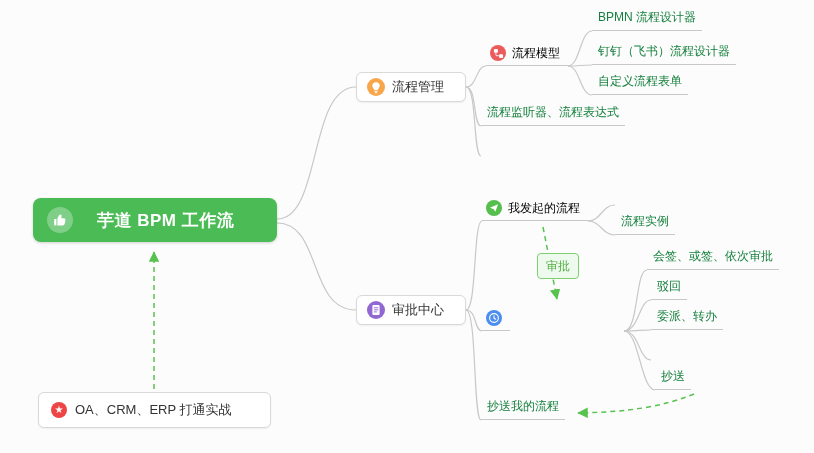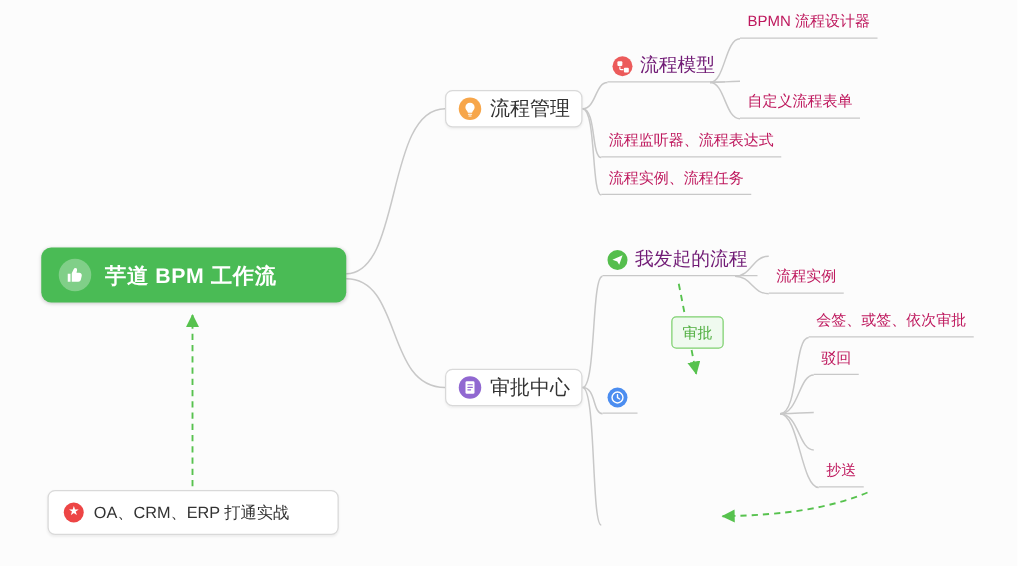--- a/index.html
+++ b/index.html
@@ -5,40 +5,40 @@
   html,body{margin:0;padding:0;background:#fff;}
   .canvas{
     position:relative;width:814px;height:453px;background:#fcfcfc;overflow:hidden;
     font-family:"Liberation Sans",sans-serif;
   }
   svg.links{position:absolute;left:0;top:0;pointer-events:none;}
   .link{stroke:#c8c8c8;stroke-width:1.2;fill:none;}
   .rel{stroke:#57C24E;stroke-width:1.5;fill:none;stroke-dasharray:5 4;}
   .node{position:absolute;box-sizing:border-box;white-space:nowrap;}
   .root-node{
-    display:flex;align-items:center;gap:11px;padding:0 14px;width:244px;height:44px;
+    display:flex;align-items:center;gap:24px;padding:0 14px;width:244px;height:44px;
     background:#4ABB55;border-radius:8px;color:#fff;font-size:17px;font-weight:600;
     letter-spacing:.5px;box-shadow:0 1px 3px rgba(0,0,0,.18);cursor:pointer;
   }
   .box-node{
     display:flex;align-items:center;gap:7px;padding:0 10px;width:110px;height:30px;
-    background:#fff;border:1px solid #d9d9d9;border-radius:6px;font-size:16px;color:#333;
+    background:#fff;border:1px solid #d9d9d9;border-radius:6px;font-size:13px;color:#333;
     box-shadow:0 1px 2px rgba(0,0,0,.06);cursor:pointer;
   }
   .note-node{
     display:flex;align-items:center;gap:8px;padding:0 12px;width:233px;height:36px;
     background:#fff;border:1px solid #d9d9d9;border-radius:6px;font-size:13px;color:#333;
     box-shadow:0 1px 2px rgba(0,0,0,.06);cursor:pointer;
   }
   .leaf{
-    font-size:12px;line-height:16px;color:#be185d;padding:4px 6px 5px;
+    font-size:12px;line-height:16px;color:#15803d;padding:4px 6px 5px;
     border-bottom:1px solid #c8c8c8;cursor:pointer;
   }
   .leaf-icon{
-    display:flex;align-items:center;gap:6px;font-size:15px;line-height:16px;color:#701a75;
+    display:flex;align-items:center;gap:6px;font-size:12px;line-height:16px;color:#000000;
     padding:3px 8px 4px 4px;border-bottom:1px solid #c8c8c8;cursor:pointer;
   }
   .tag{
     font-size:12px;line-height:16px;color:#4fae3f;background:#effaef;
     border:1px solid #7ed06f;border-radius:4px;padding:4px 8px;cursor:pointer;
   }
   .cicon{border-radius:50%;display:flex;align-items:center;justify-content:center;flex:none;}
   .s16{width:16px;height:16px;}
   .s18{width:18px;height:18px;}
   .s26{width:26px;height:26px;background:rgba(255,255,255,.3);}
@@ -118,24 +118,24 @@
     <span class="cicon s16 bg-crimson">
       <svg width="11" height="11" viewBox="0 0 14 14">
         <rect x="1.2" y="1.2" width="5" height="5" rx="1" fill="#fff"></rect>
         <rect x="7.8" y="7.8" width="5" height="5" rx="1" fill="#fff"></rect>
         <path d="M3.7 6.5v2.3a1 1 0 0 0 1 1h2.6" stroke="#fff" stroke-width="1.2" fill="none"></path>
       </svg>
     </span>
     <span>流程模型</span>
   </div>
   <div class="node leaf" style="left:592px;top:5px;">BPMN 流程设计器</div>
+  <div class="node leaf" style="left:592px;top:39px;">钉钉（飞书）流程设计器</div>
   <div class="node leaf" style="left:592px;top:69px;">自定义流程表单</div>
 
   <div class="node leaf" style="left:481px;top:100px;">流程监听器、流程表达式</div>
-  <div class="node leaf" style="left:481px;top:130px;">流程实例、流程任务</div>
 
   <div class="node box-node" style="left:356px;top:295px;">
     <span class="cicon s18 bg-purple">
       <svg width="12" height="12" viewBox="0 0 14 14">
         <rect x="2.8" y="1.2" width="8.4" height="11.6" rx="1.2" fill="#fff"></rect>
         <path d="M5 4.4h4.2M5 6.8h4.2M5 9.2h2.6" stroke="#9168D1" stroke-width="1.1" stroke-linecap="round" fill="none"></path>
       </svg>
     </span>
     <span>审批中心</span>
   </div>
@@ -155,16 +155,18 @@
   <div class="node leaf-icon" style="left:482px;top:307px;">
     <span class="cicon s16 bg-blue">
       <svg width="12" height="12" viewBox="0 0 14 14">
         <circle cx="7" cy="7" r="5.1" fill="none" stroke="#fff" stroke-width="1.3"></circle>
         <path d="M7 4.3V7.2l2 1.2" fill="none" stroke="#fff" stroke-width="1.3" stroke-linecap="round"></path>
       </svg>
     </span>
   </div>
   <div class="node leaf" style="left:647px;top:244px;">会签、或签、依次审批</div>
   <div class="node leaf" style="left:651px;top:274px;">驳回</div>
+  <div class="node leaf" style="left:651px;top:304px;">委派、转办</div>
   <div class="node leaf" style="left:655px;top:364px;">抄送</div>
 
+  <div class="node leaf" style="left:481px;top:394px;">抄送我的流程</div>
 
 </div>
 
 </body></html>

